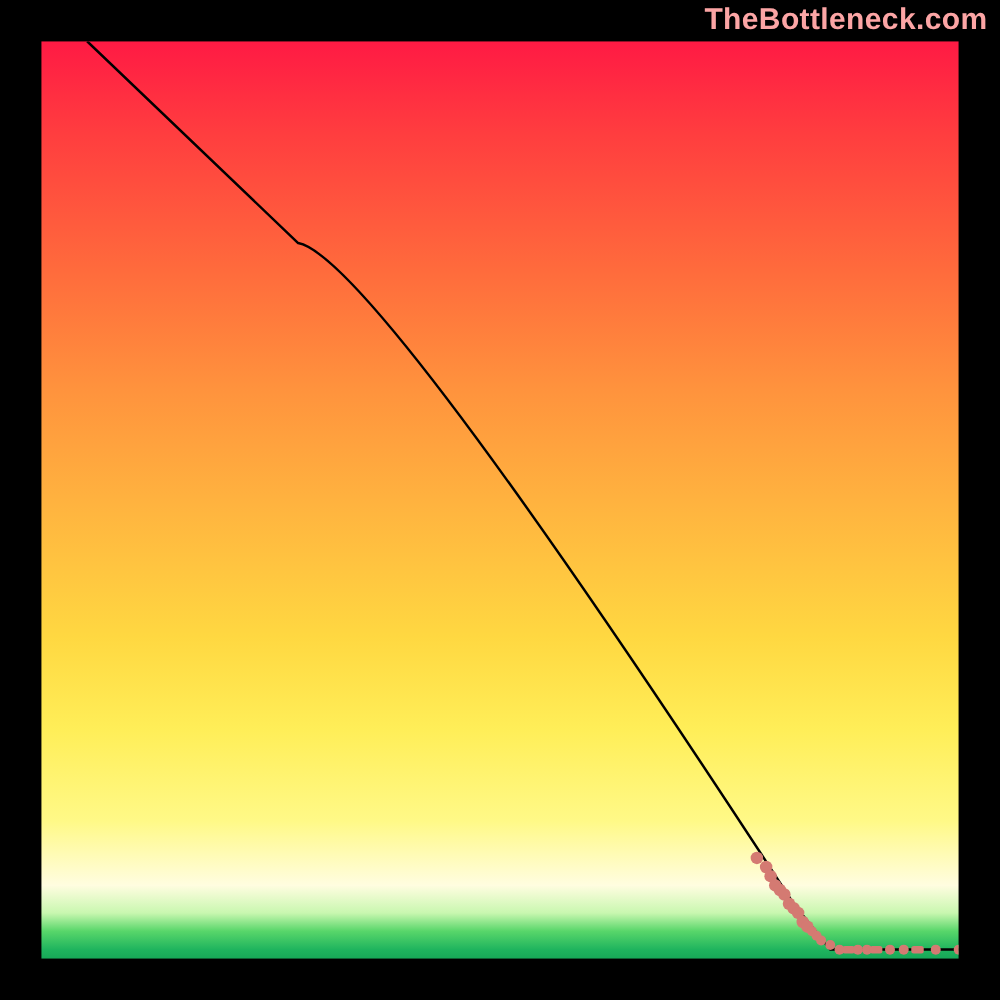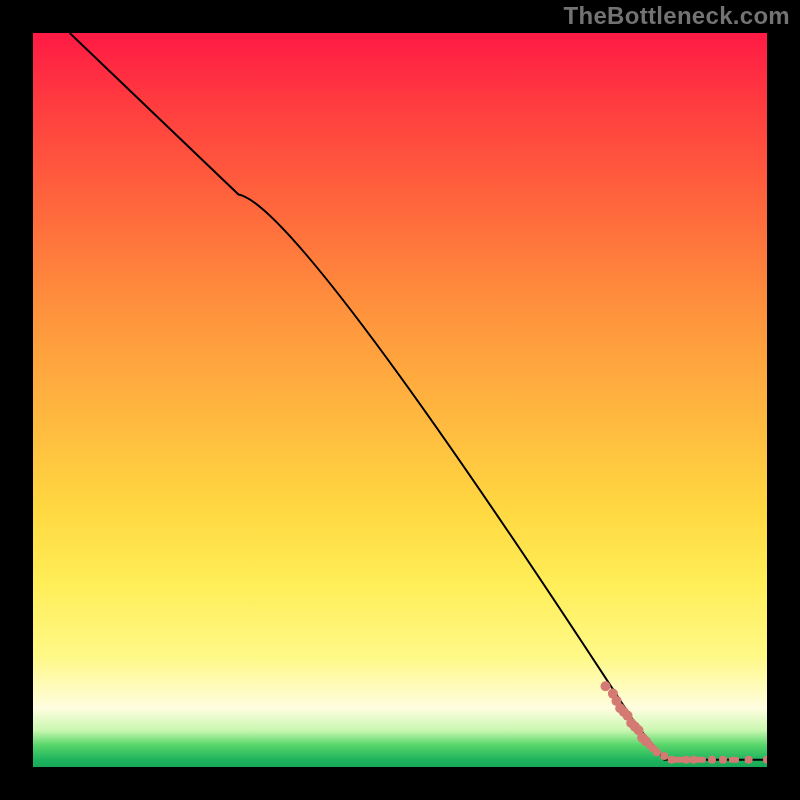--- a/index.html
+++ b/index.html
@@ -14,21 +14,21 @@
   .frame {
     position: relative;
     width: 800px;
     height: 800px;
     background: #000;
   }
   .watermark {
     position: absolute;
     top: 2px;
     right: 10px;
-    color: #737373;
+    color: #fca5a5;
     font-size: 24px;
     font-weight: 600;
     letter-spacing: 0.3px;
     z-index: 4;
   }
   .plot-area {
     position: absolute;
     left: 33px;
     top: 33px;
     width: 734px;

